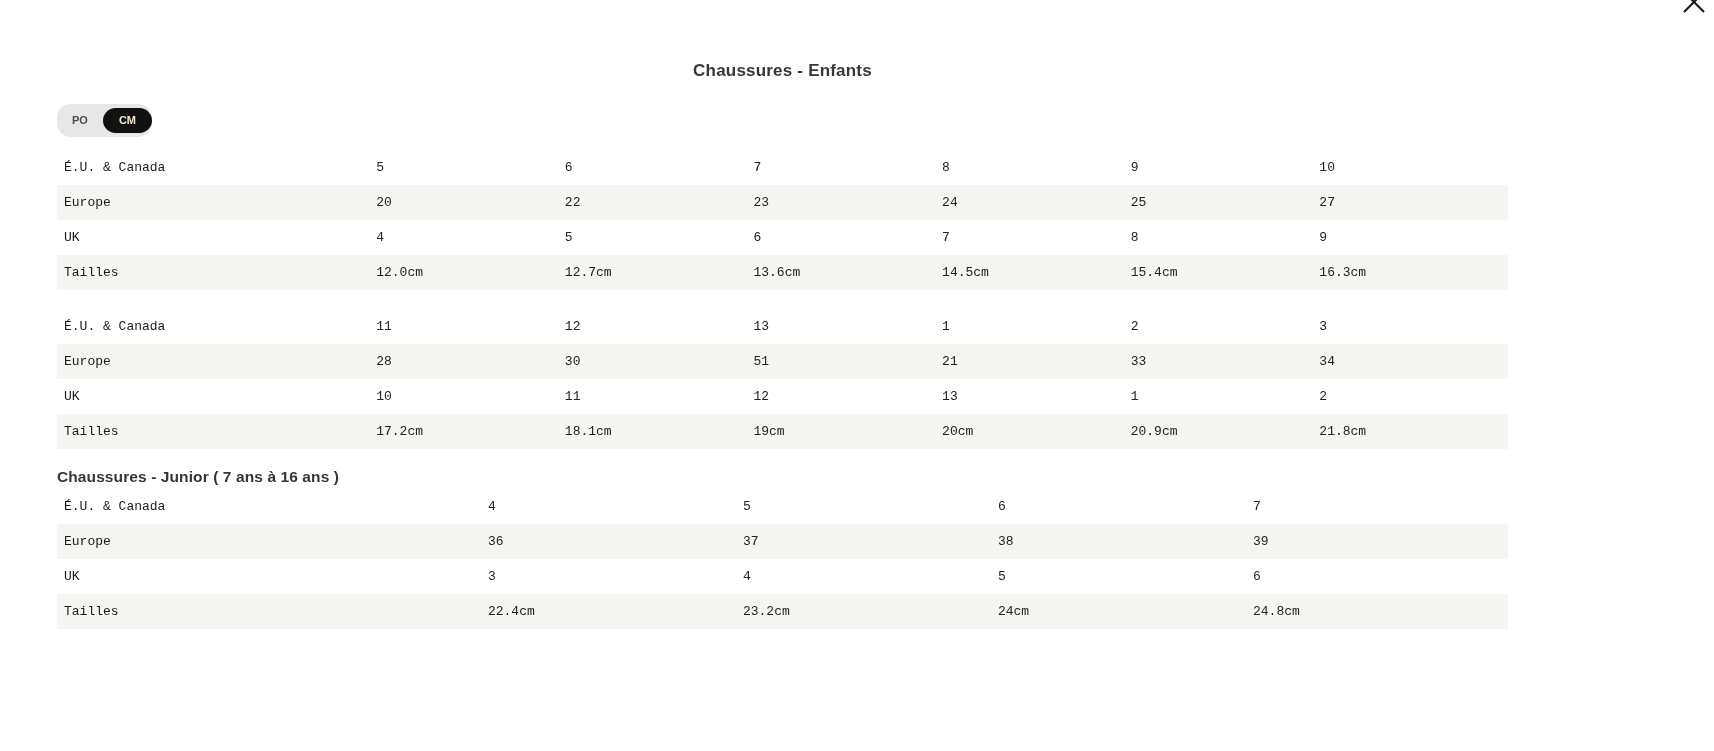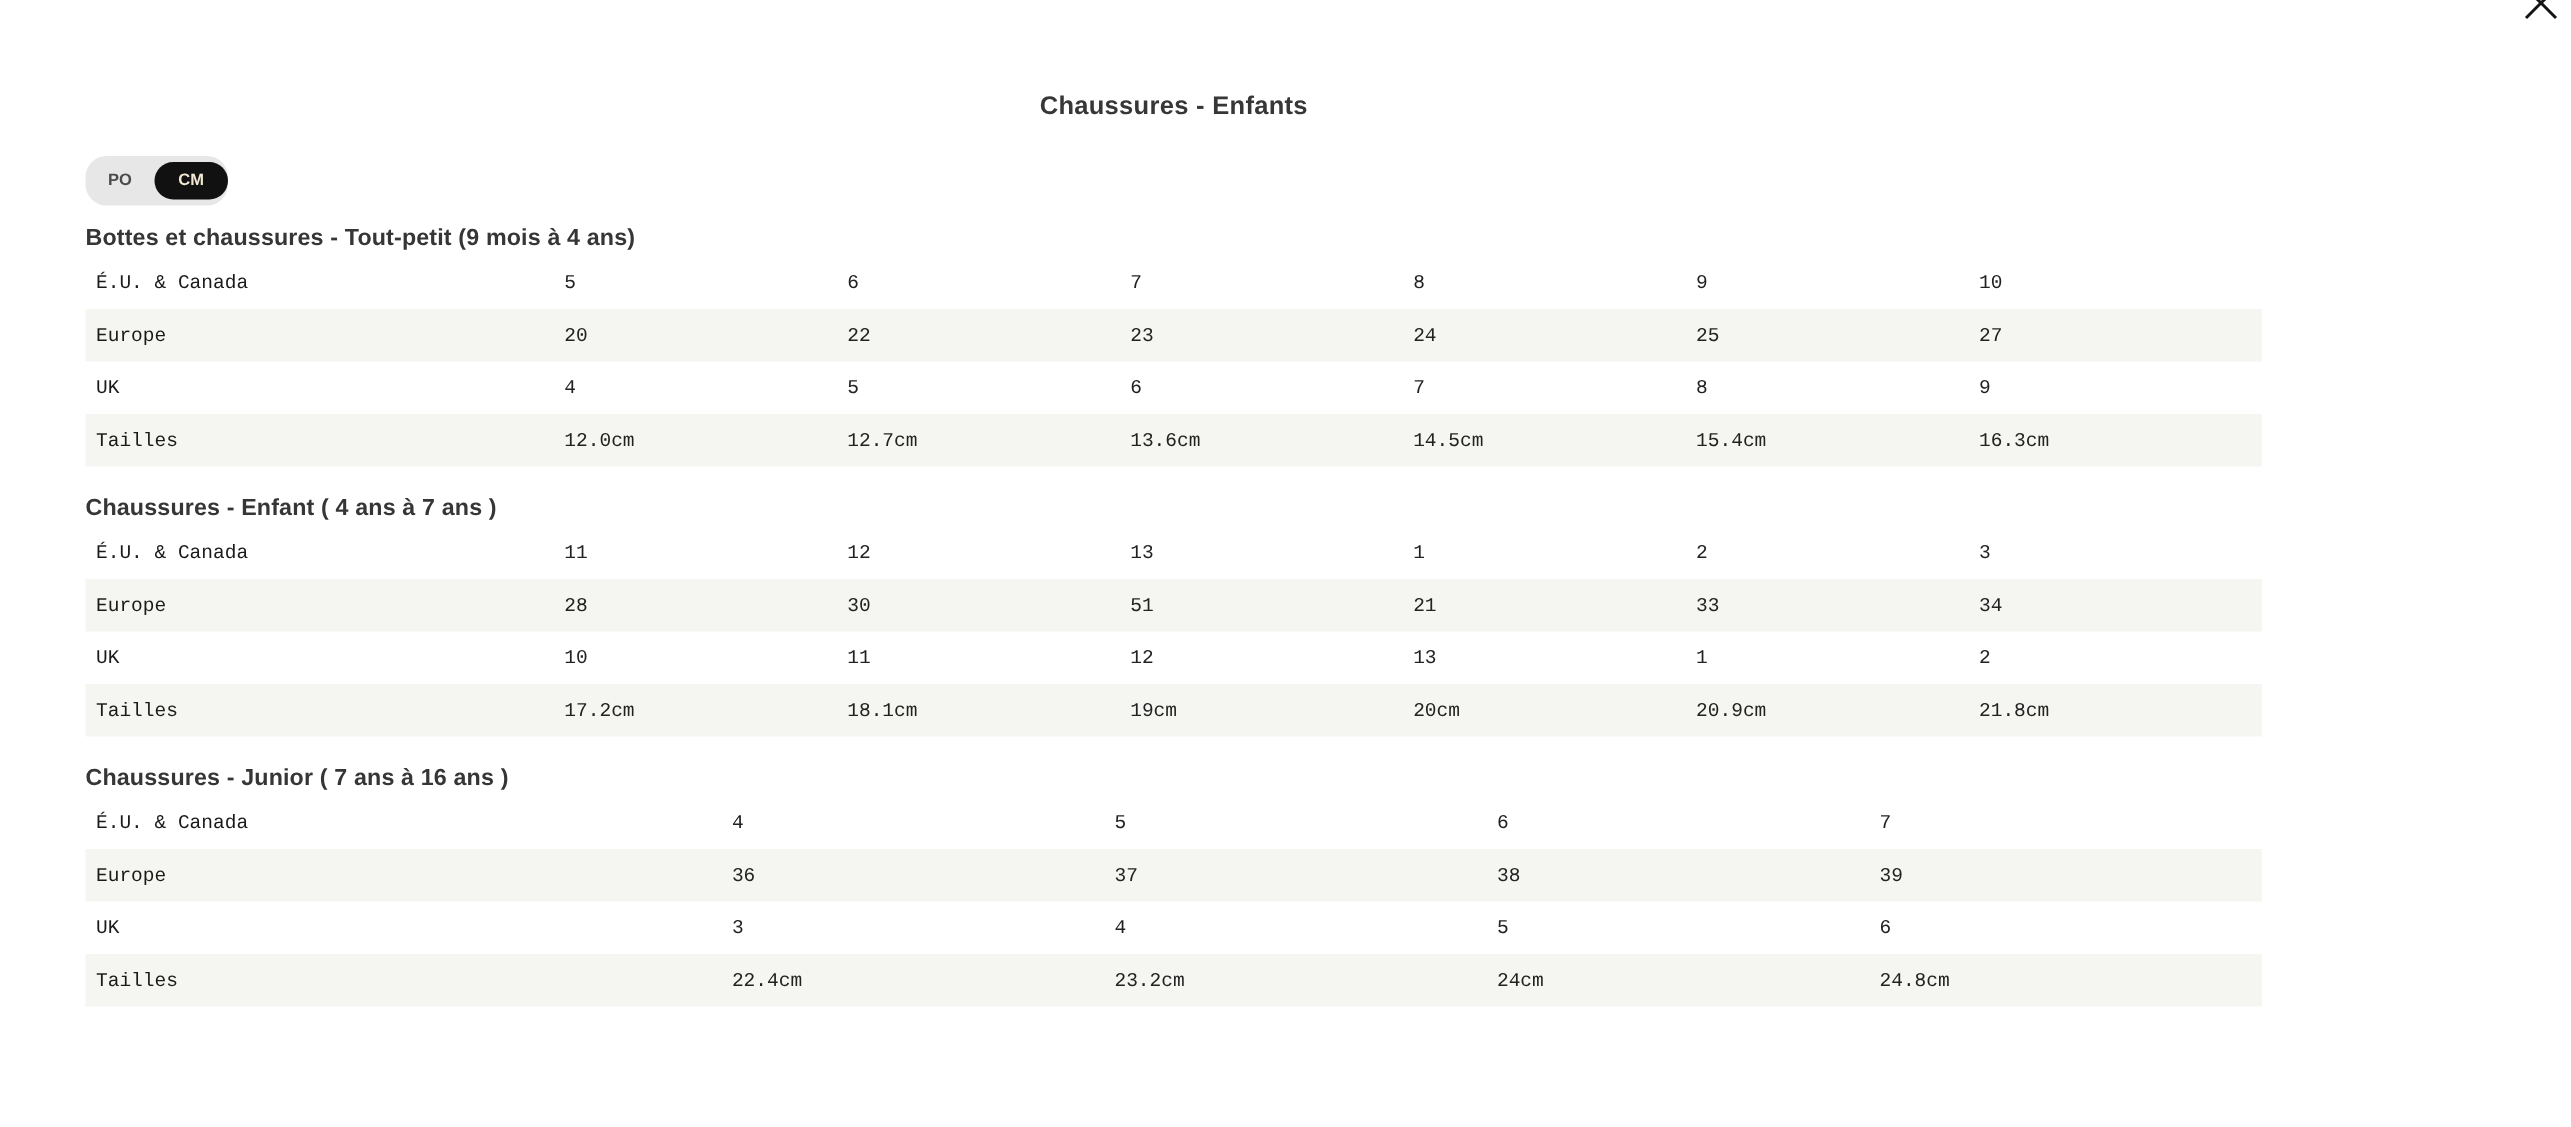--- a/index.html
+++ b/index.html
@@ -109,21 +109,20 @@
 
 <div class="content">
 
   <div class="unit-toggle">
     <span class="unit-option">PO</span>
     <span class="unit-option selected">CM</span>
   </div>
 
   <div>
       <section class="size-section">
-        <h2 class="section-heading">Bottes et chaussures - Tout-petit (9 mois à 4 ans)</h2>
         <div class="size-table cols-6">
           <div class="trow">
             <div class="cell-label">É.U. &amp; Canada</div>
             <div class="cell">5</div>
             <div class="cell">6</div>
             <div class="cell">7</div>
             <div class="cell">8</div>
             <div class="cell">9</div>
             <div class="cell">10</div>
           </div>
@@ -150,21 +149,20 @@
             <div class="cell">12.0cm</div>
             <div class="cell">12.7cm</div>
             <div class="cell">13.6cm</div>
             <div class="cell">14.5cm</div>
             <div class="cell">15.4cm</div>
             <div class="cell">16.3cm</div>
           </div>
         </div>
       </section>
       <section class="size-section">
-        <h2 class="section-heading">Chaussures - Enfant ( 4 ans à 7 ans )</h2>
         <div class="size-table cols-6">
           <div class="trow">
             <div class="cell-label">É.U. &amp; Canada</div>
             <div class="cell">11</div>
             <div class="cell">12</div>
             <div class="cell">13</div>
             <div class="cell">1</div>
             <div class="cell">2</div>
             <div class="cell">3</div>
           </div>

